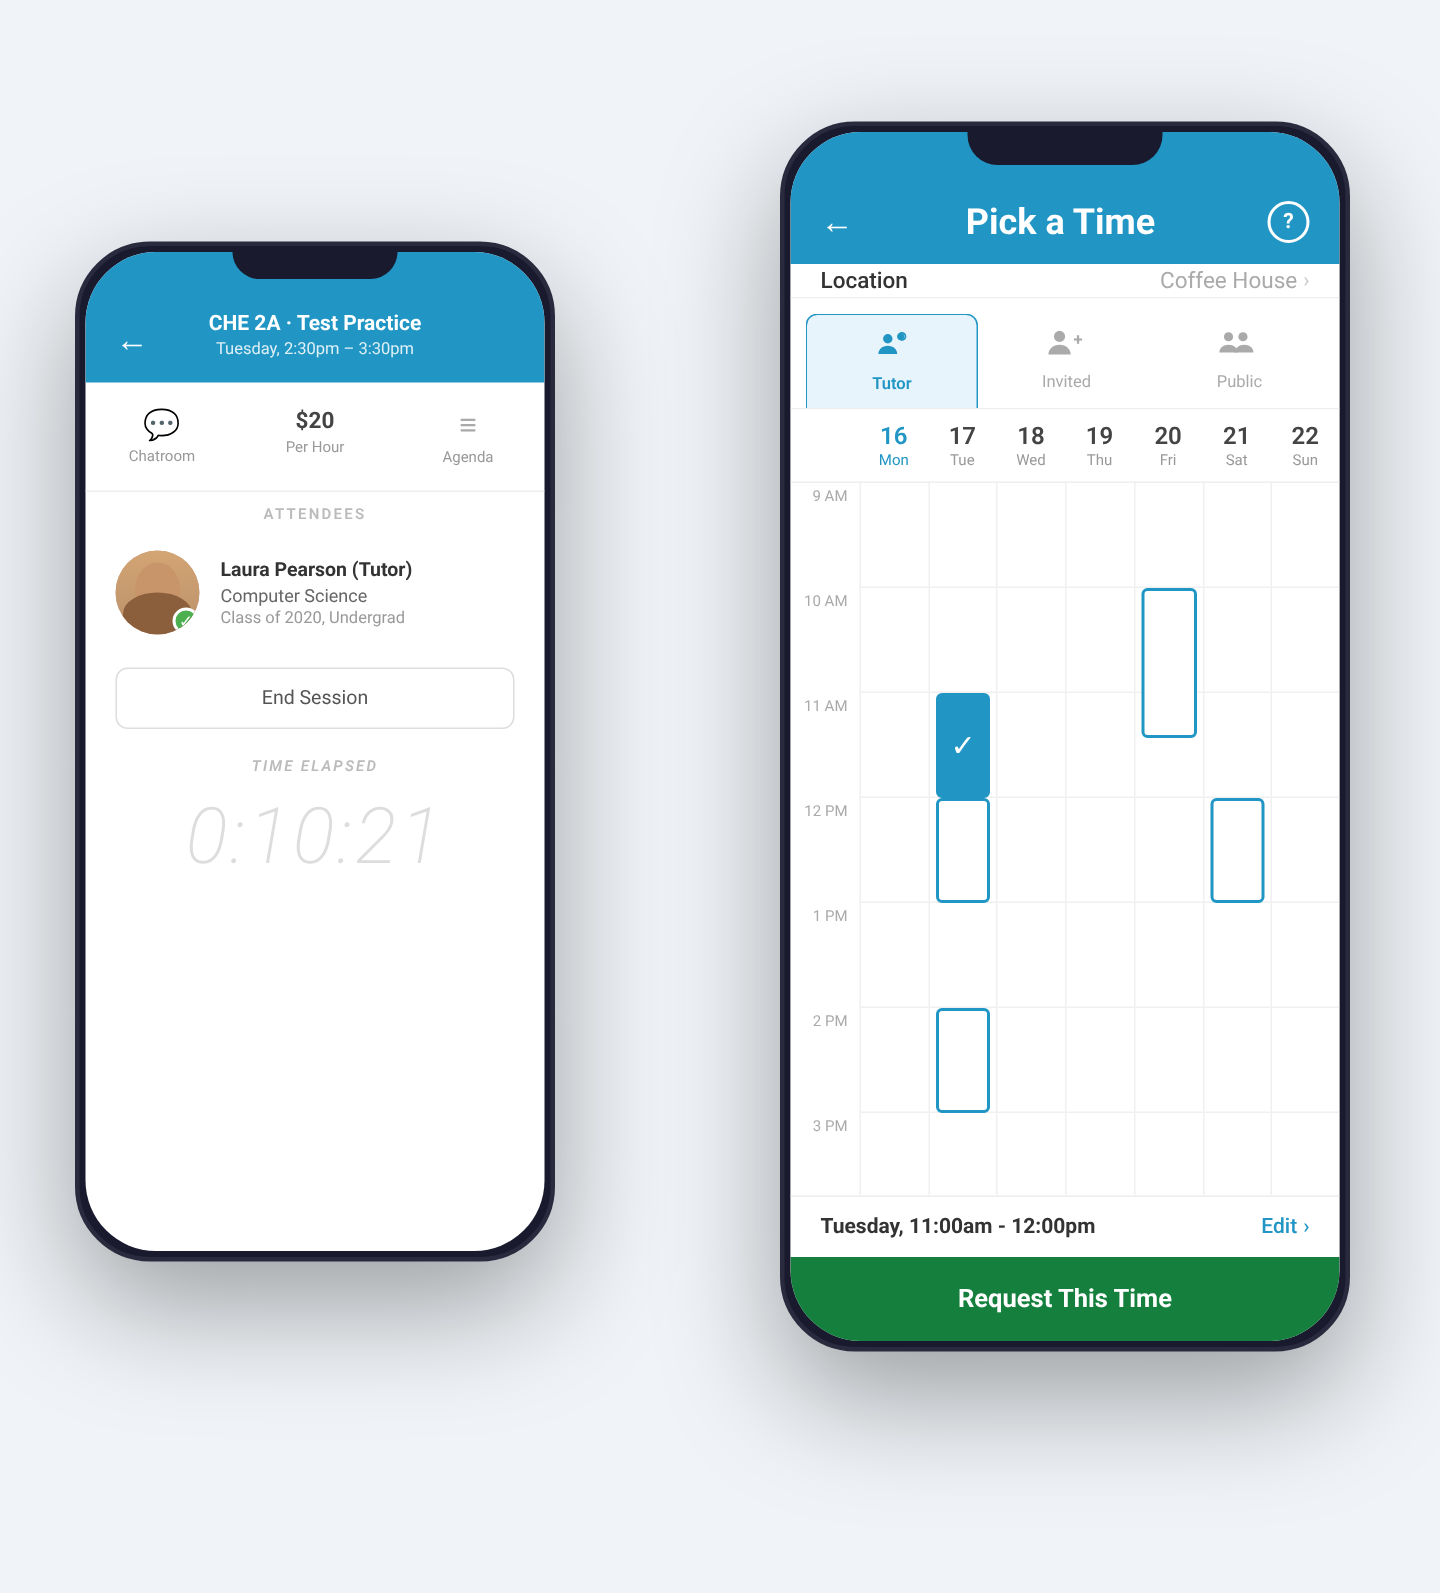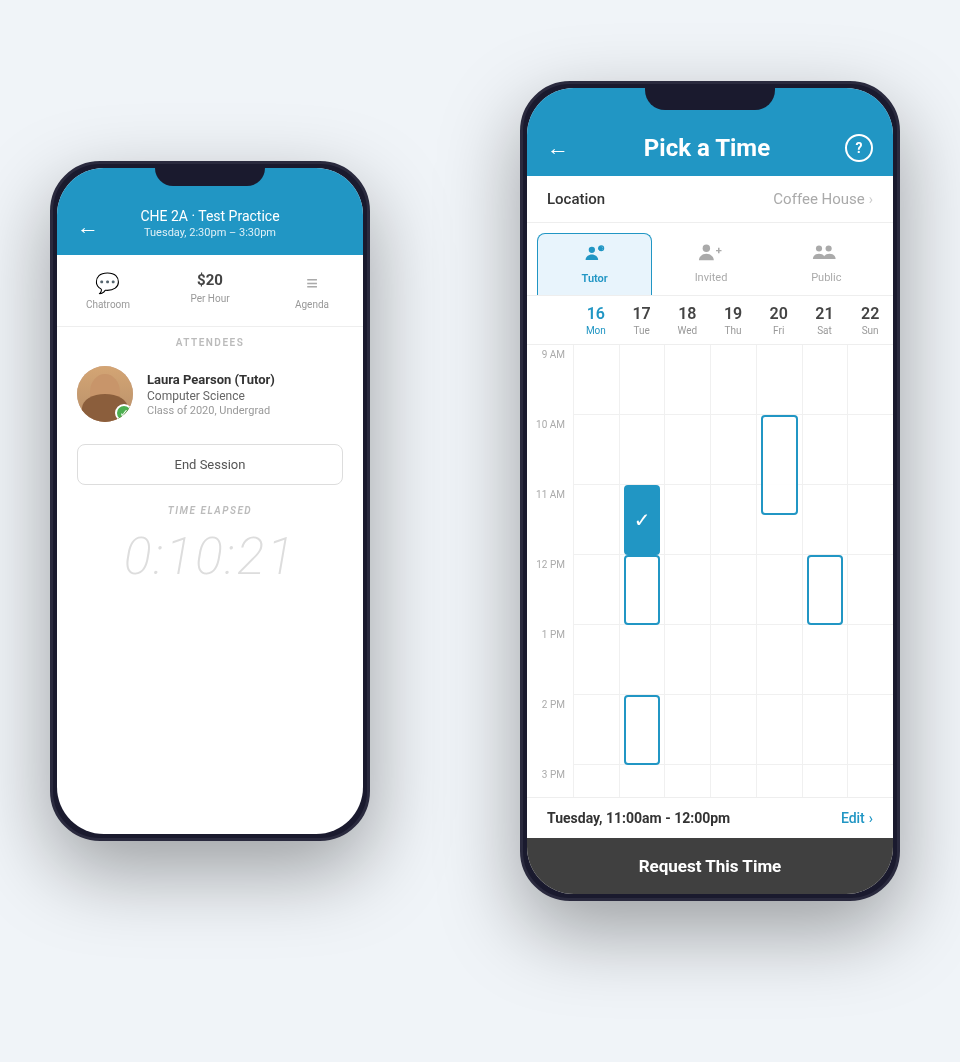--- a/index.html
+++ b/index.html
@@ -72,21 +72,21 @@
     .p1-header .back-btn {
       position: absolute;
       left: 20px;
       top: 46px;
       color: white;
       font-size: 22px;
     }
 
     .p1-header .title {
       font-size: 14px;
-      font-weight: 400;
+      font-weight: 700;
     }
 
     .p1-header .subtitle {
       font-size: 11px;
       opacity: 0.85;
       margin-top: 2px;
     }
 
     
     .p1-actions {
@@ -320,21 +320,21 @@
       font-size: 14px;
       font-weight: 700;
     }
 
     
     .p2-location-row {
       background: white;
       display: flex;
       align-items: center;
       justify-content: space-between;
-      padding: 14px 20px;
+      padding: 2px 20px;
       border-bottom: 1px solid #eee;
       flex-shrink: 0;
     }
 
     .p2-location-row .loc-label {
       font-size: 15px;
       color: #333;
       font-weight: 500;
     }
 
@@ -515,21 +515,21 @@
       color: #2196c4;
       font-size: 14px;
       font-weight: 500;
       display: flex;
       align-items: center;
       gap: 4px;
     }
 
     
     .p2-request-btn {
-      background: #404040;
+      background: #15803d;
       color: white;
       text-align: center;
       padding: 18px;
       font-size: 17px;
       font-weight: 700;
       cursor: pointer;
       flex-shrink: 0;
     }
 
     

